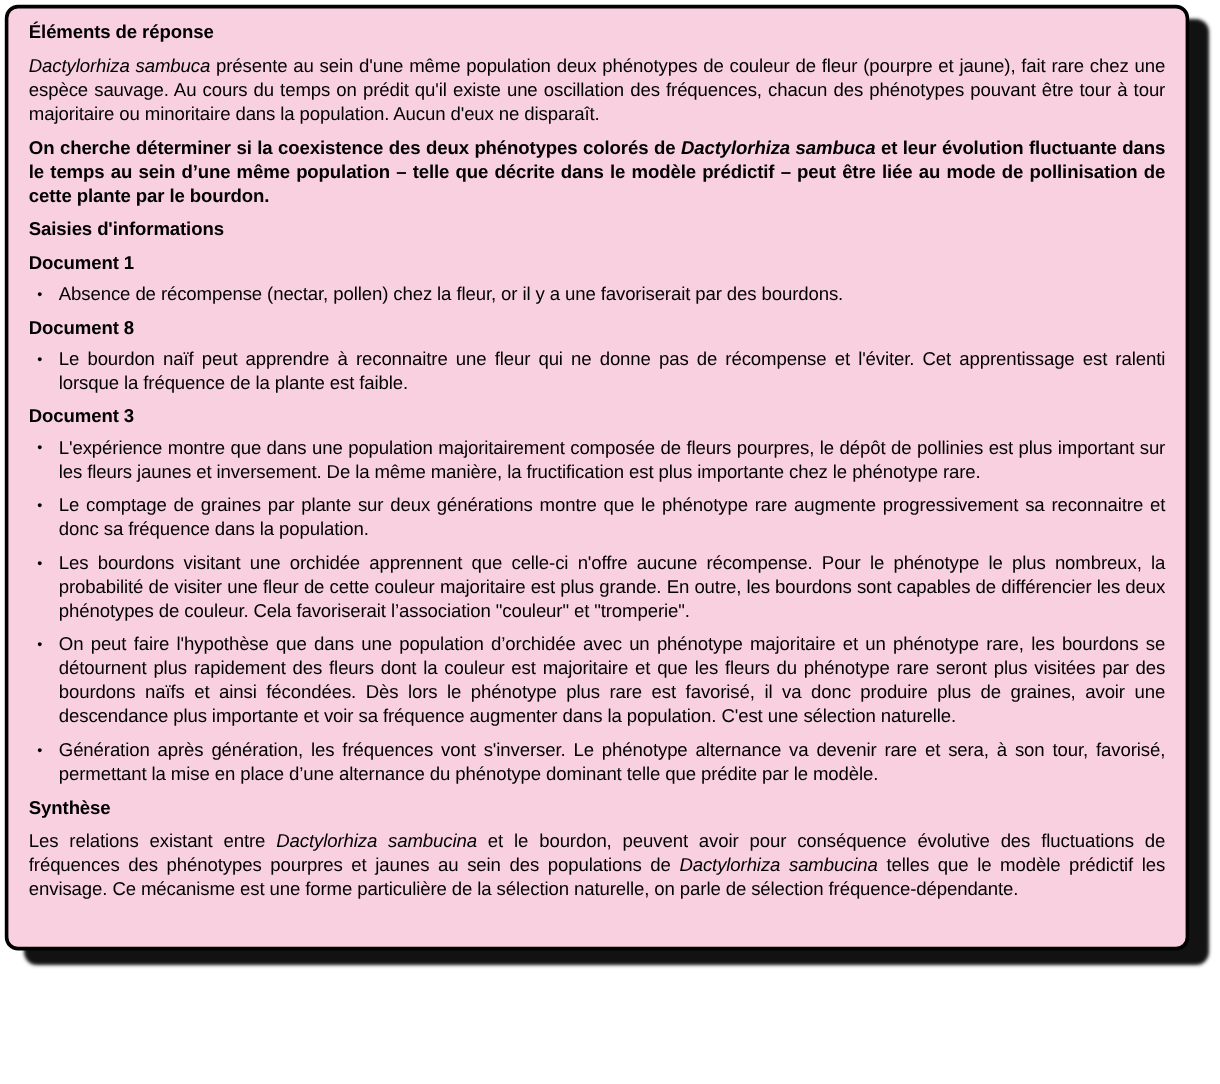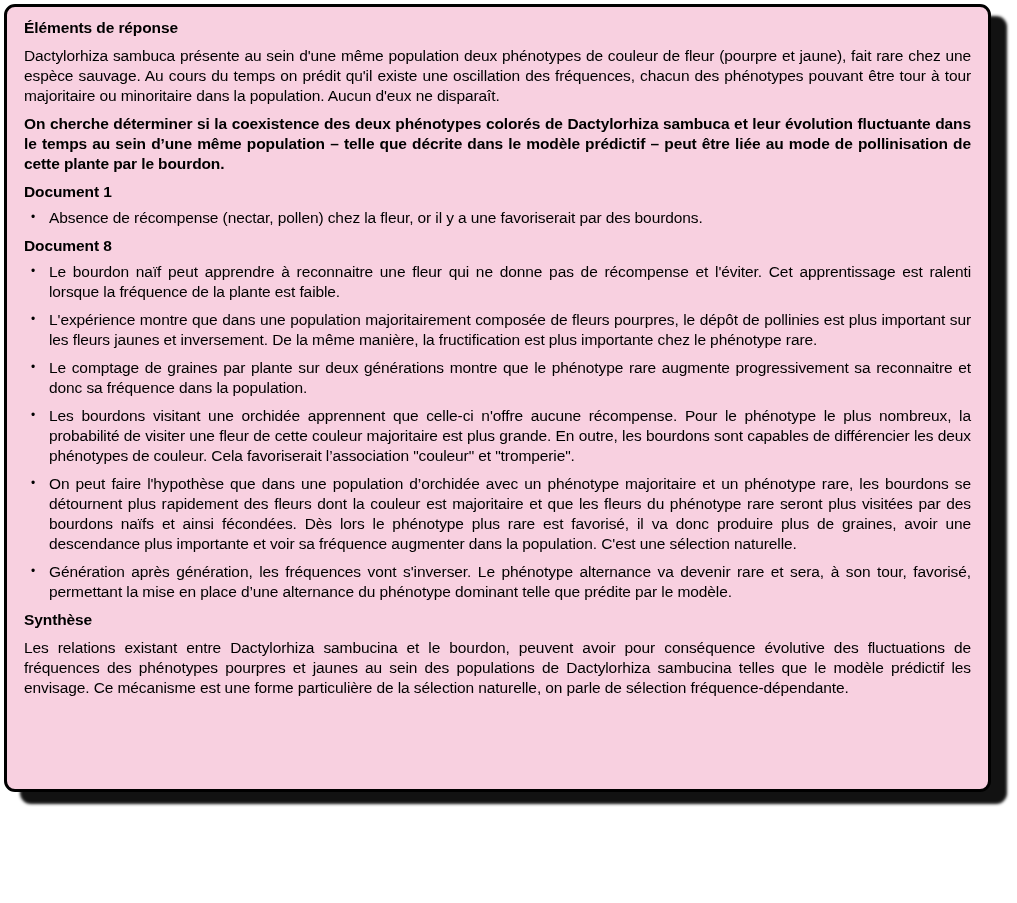--- a/index.html
+++ b/index.html
@@ -42,33 +42,35 @@
     margin:0 0 8px 0;
     padding-left:25px;
     position:relative;
     text-align:justify;
   }
   .marker{
     position:absolute;left:7px;top:-1px;
     font-size:12px;
   }
   .b{font-weight:bold;}
-  .i{}
+  .i{font-style:italic;}
 </style>
 </head>
 <body>
 
 <div class="panel">
     <div class="block title"><span class="b">Éléments de réponse</span></div>
     <div class="block para"><span class="i">Dactylorhiza sambuca</span><span> présente au sein d'une même population deux phénotypes de couleur de fleur (pourpre et jaune), fait rare chez une espèce sauvage. Au cours du temps on prédit qu'il existe une oscillation des fréquences, chacun des phénotypes pouvant être tour à tour majoritaire ou minoritaire dans la population. Aucun d'eux ne disparaît.</span></div>
     <div class="block para"><span class="b">On cherche déterminer si la coexistence des deux phénotypes colorés de </span><span class="b i">Dactylorhiza sambuca</span><span class="b"> et leur évolution fluctuante dans le temps au sein d’une même population – telle que décrite dans le modèle prédictif – peut être liée au mode de pollinisation de cette plante par le bourdon.</span></div>
+    <div class="block title"><span class="b">Saisies d'informations</span></div>
     <div class="block label"><span>Document 1</span></div>
     <div class="block bullet"><span class="marker">•</span><span><span>Absence de récompense (nectar, pollen) chez la fleur, or il y a une favoriserait par des bourdons.</span></span></div>
     <div class="block label"><span>Document 8</span></div>
     <div class="block bullet"><span class="marker">•</span><span><span>Le bourdon naïf peut apprendre à reconnaitre une fleur qui ne donne pas de récompense et l'éviter. Cet apprentissage est ralenti lorsque la fréquence de la plante est faible.</span></span></div>
+    <div class="block label"><span>Document 3</span></div>
     <div class="block bullet"><span class="marker">•</span><span><span>L'expérience montre que dans une population majoritairement composée de fleurs pourpres, le dépôt de pollinies est plus important sur les fleurs jaunes et inversement. De la même manière, la fructification est plus importante chez le phénotype rare.</span></span></div>
     <div class="block bullet"><span class="marker">•</span><span><span>Le comptage de graines par plante sur deux générations montre que le phénotype rare augmente progressivement sa reconnaitre et donc sa fréquence dans la population.</span></span></div>
     <div class="block bullet"><span class="marker">•</span><span><span>Les bourdons visitant une orchidée apprennent que celle-ci n'offre aucune récompense. Pour le phénotype le plus nombreux, la probabilité de visiter une fleur de cette couleur majoritaire est plus grande. En outre, les bourdons sont capables de différencier les deux phénotypes de couleur. Cela favoriserait l’association "couleur" et "tromperie".</span></span></div>
     <div class="block bullet"><span class="marker">•</span><span><span>On peut faire l'hypothèse que dans une population d’orchidée avec un phénotype majoritaire et un phénotype rare, les bourdons se détournent plus rapidement des fleurs dont la couleur est majoritaire et que les fleurs du phénotype rare seront plus visitées par des bourdons naïfs et ainsi fécondées. Dès lors le phénotype plus rare est favorisé, il va donc produire plus de graines, avoir une descendance plus importante et voir sa fréquence augmenter dans la population. C'est une sélection naturelle.</span></span></div>
     <div class="block bullet"><span class="marker">•</span><span><span>Génération après génération, les fréquences vont s'inverser. Le phénotype alternance va devenir rare et sera, à son tour, favorisé, permettant la mise en place d’une alternance du phénotype dominant telle que prédite par le modèle.</span></span></div>
     <div class="block title"><span class="b">Synthèse</span></div>
     <div class="block para"><span>Les relations existant entre </span><span class="i">Dactylorhiza sambucina</span><span> et le bourdon, peuvent avoir pour conséquence évolutive des fluctuations de fréquences des phénotypes pourpres et jaunes au sein des populations de </span><span class="i">Dactylorhiza sambucina</span><span> telles que le modèle prédictif les envisage. Ce mécanisme est une forme particulière de la sélection naturelle, on parle de sélection fréquence-dépendante.</span></div>
   </div>
 
 </body></html>

